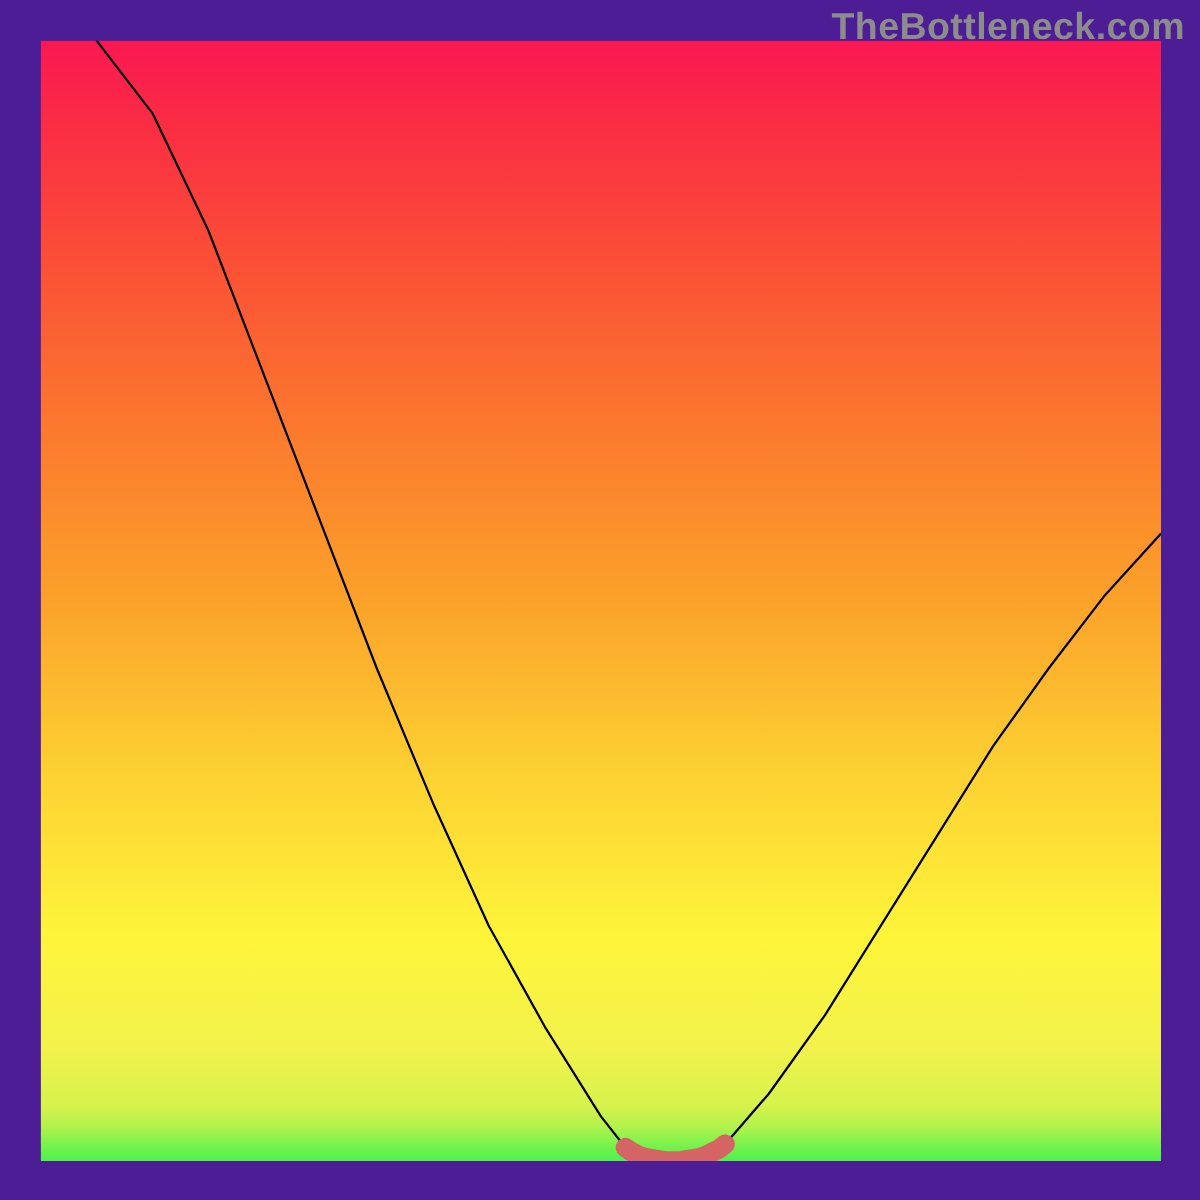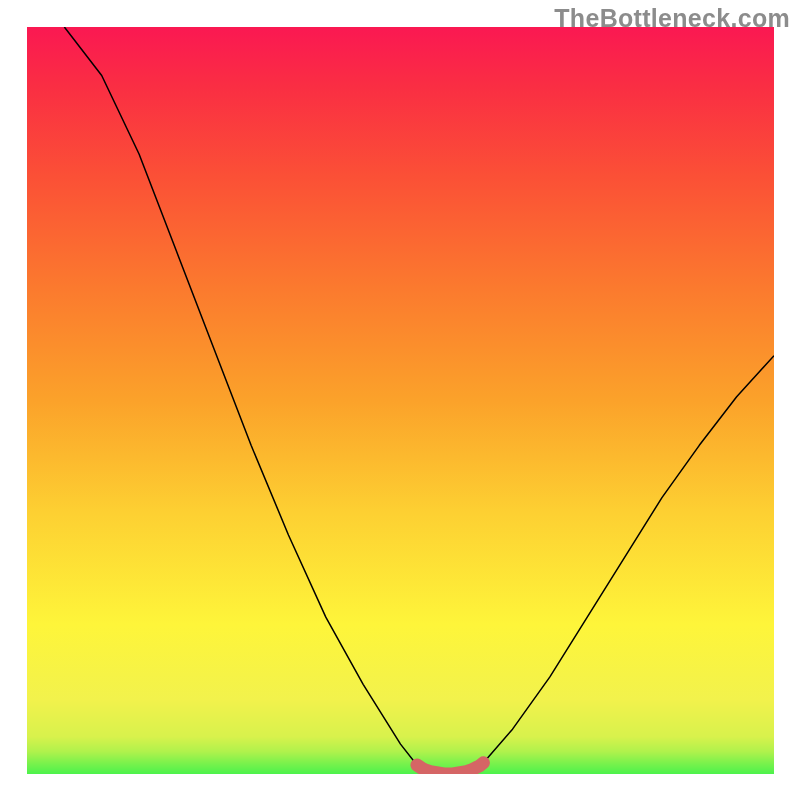--- a/index.html
+++ b/index.html
@@ -7,21 +7,21 @@
     padding: 0;
     width: 800px;
     height: 800px;
     overflow: hidden;
     background: #000;
   }
   .frame {
     position: relative;
     width: 800px;
     height: 800px;
-    background: #ffffff;
+    background: #4c1d95;
     box-sizing: border-box;
   }
   .plot {
     position: absolute;
     left: 27px;
     top: 27px;
     width: 747px;
     height: 747px;
     overflow: hidden;
   }

